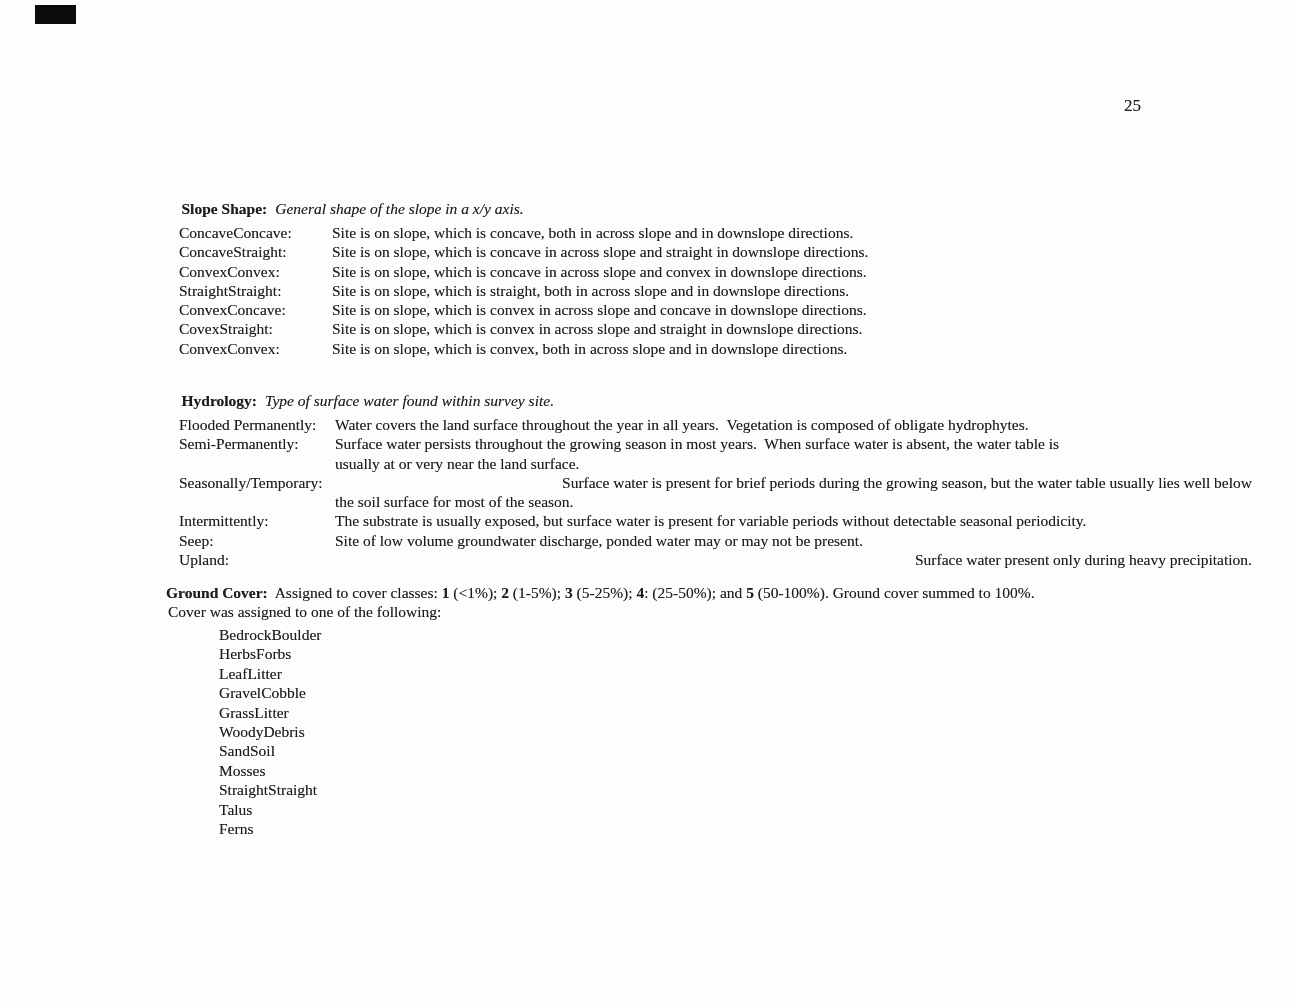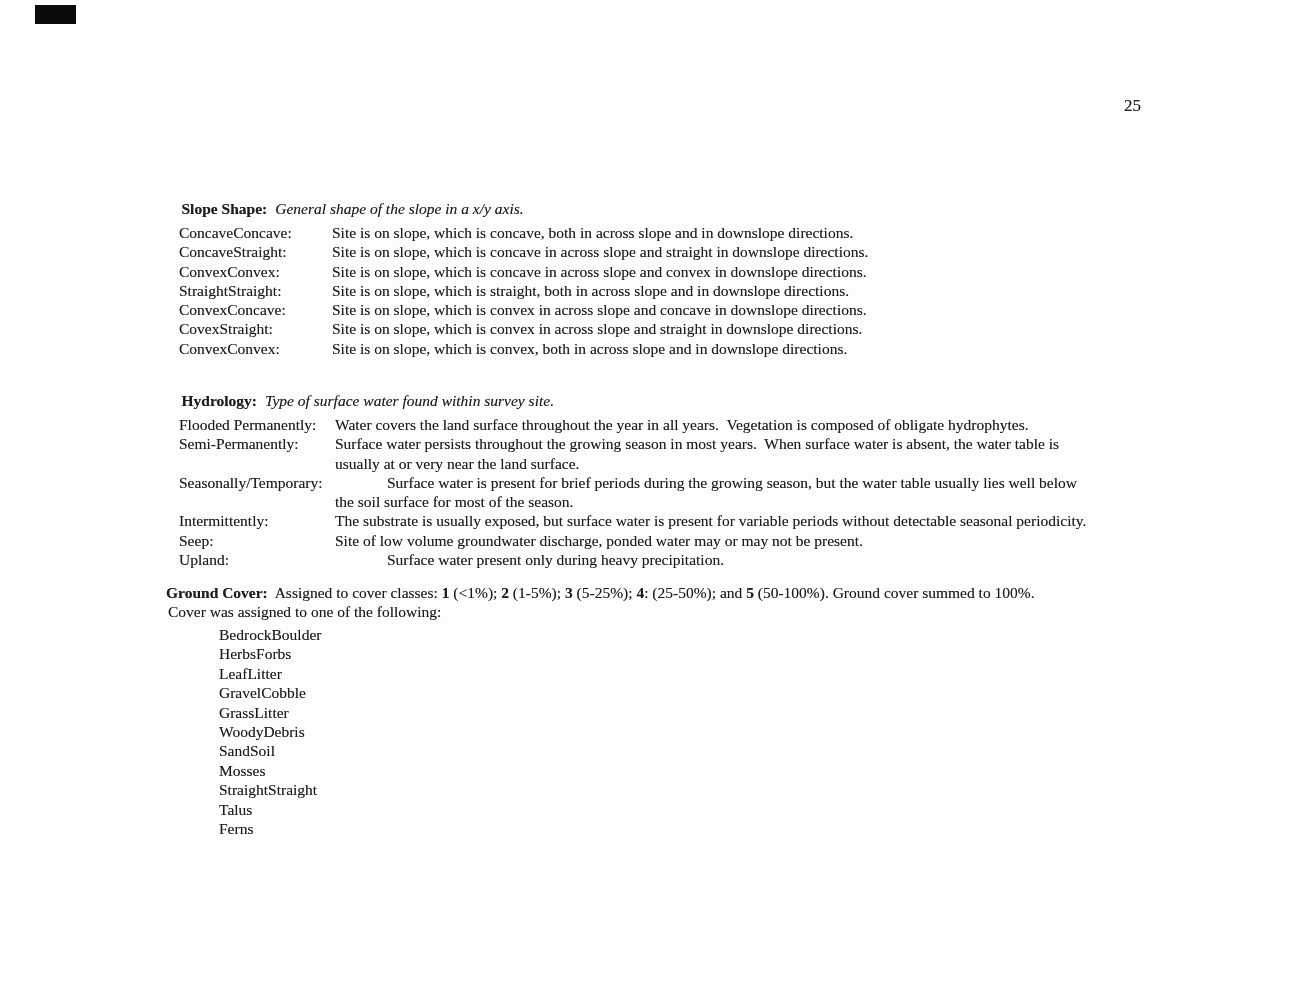--- a/index.html
+++ b/index.html
@@ -19,21 +19,21 @@
   .sec-heading{white-space:pre;}
   .sec-heading .h-label{font-weight:bold;}
   .sec-heading .h-rest{padding-left:8px;font-style:italic;}
   .def-list{line-height:19.3px;}
   .def-row{display:flex;align-items:flex-start;}
   .def-label{flex:none;white-space:pre;margin-left:7px;}
   .slope-label{width:153px;}
   .hydro-label{width:156px;}
   .def-desc{flex:1;}
   .def-line{white-space:pre;}
-  .indent-first > .def-line:first-child{padding-left:52px;}
+  .indent-first > .def-line:first-child{padding-left:52px;text-align:right;}
   .gc-heading .seg{white-space:pre;}
   .gc-heading .seg.b{font-weight:bold;}
   .gc-sub{white-space:pre;}
   .gc-items{line-height:19.4px;}
   .gc-item{white-space:pre;}
 </style>
 </head>
 <body>
 
 <div class="page">

